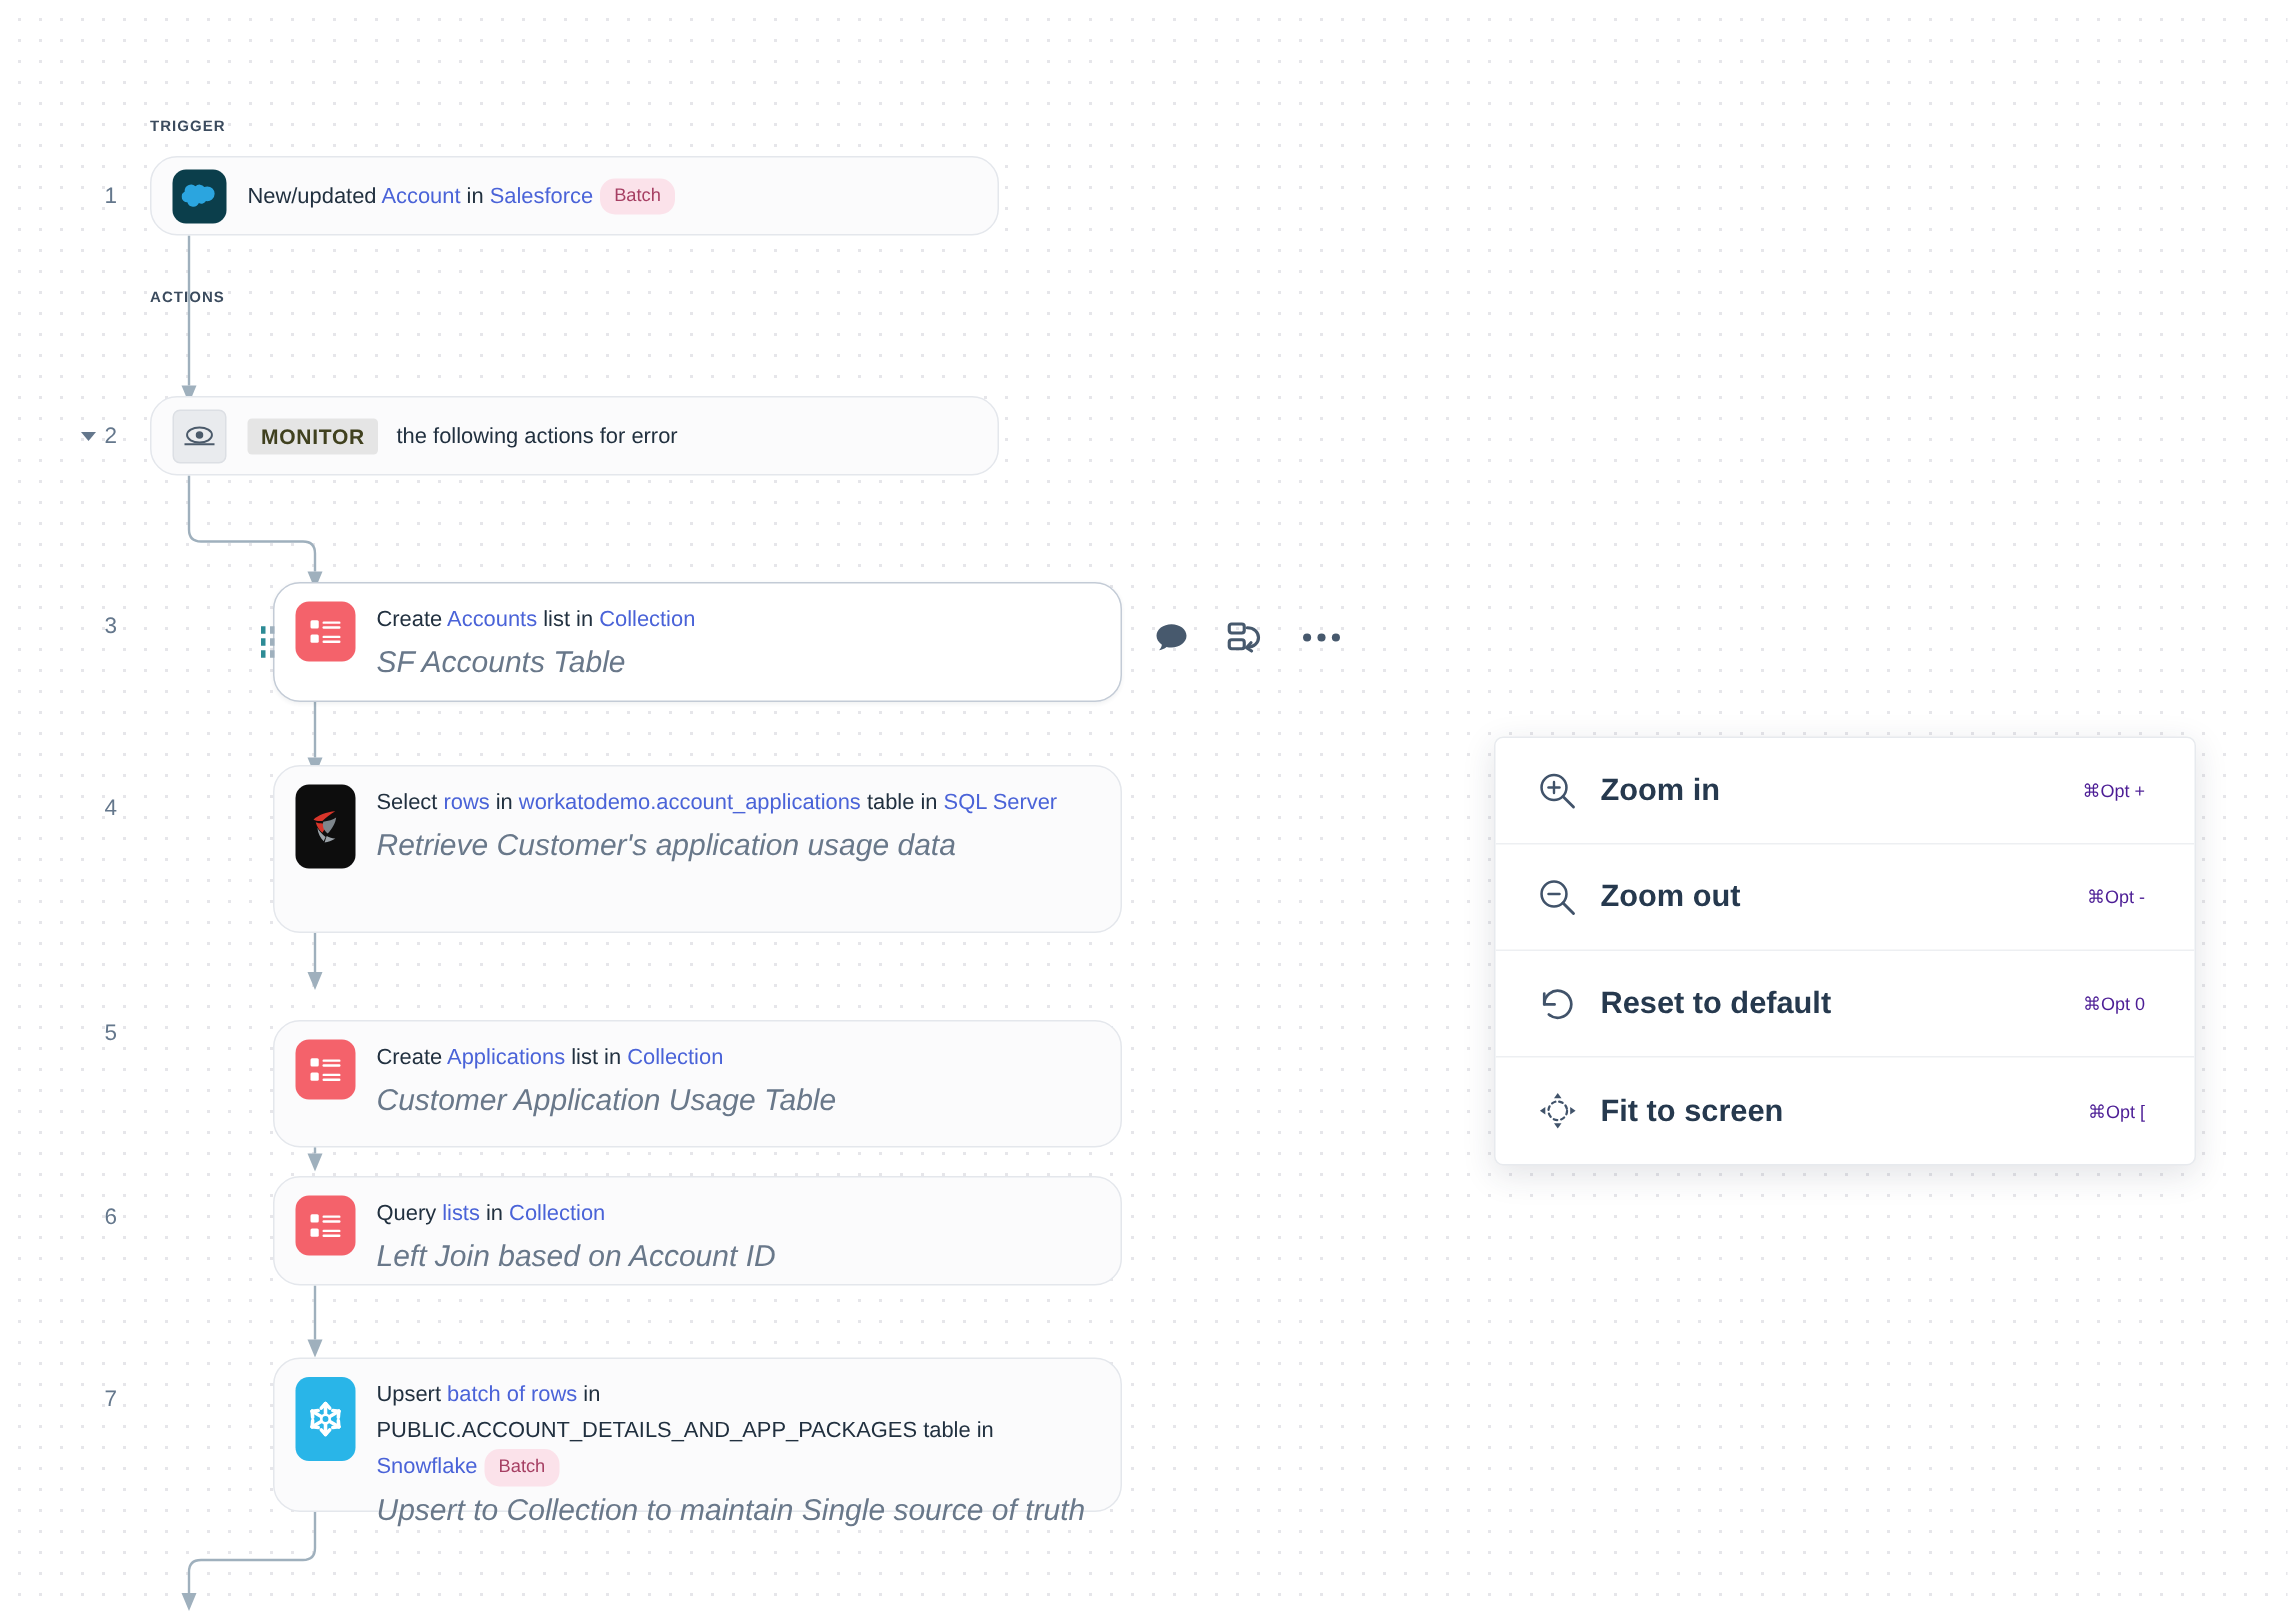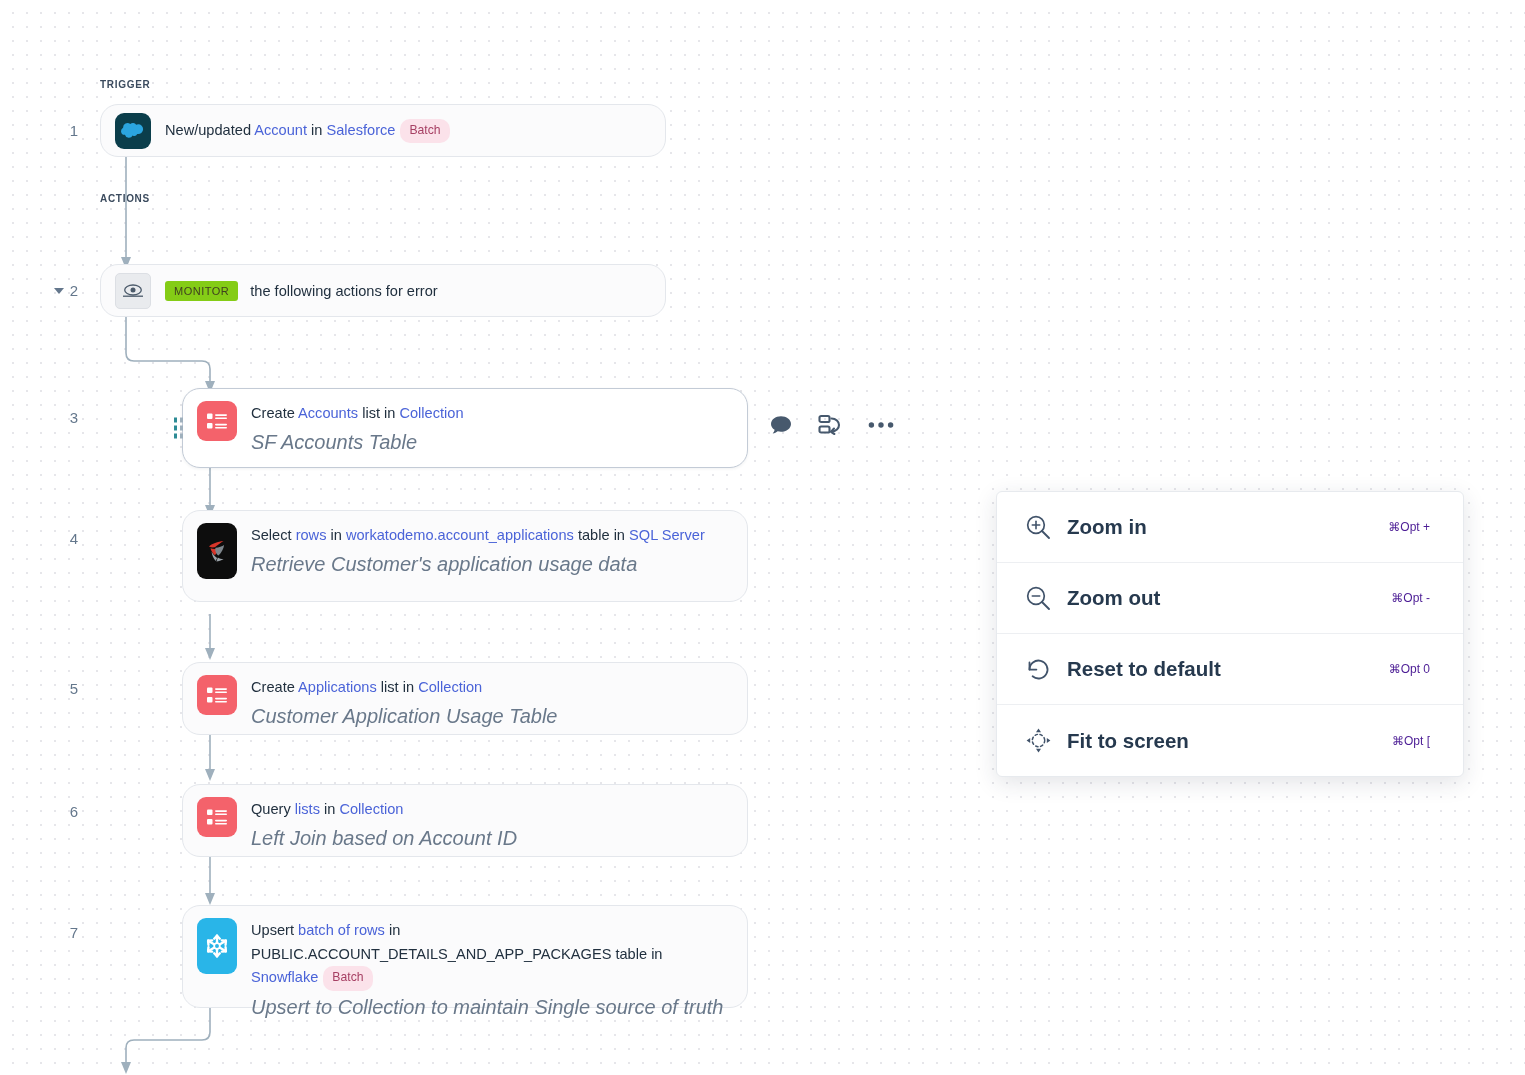--- a/index.html
+++ b/index.html
@@ -101,24 +101,24 @@
     font-size: 12.2px;
     font-style: normal;
     border-radius: 10px;
     padding: 2px 9px 3px;
     margin-left: 5px;
     vertical-align: 1px;
   }
 
   .badge-monitor {
     display: inline-block;
-    background: #84cc16;
+    background: #e5e5e5;
     color: #40411f;
-    font-size: 11px;
-    font-weight: normal;
+    font-size: 14px;
+    font-weight: bold;
     letter-spacing: 0.5px;
     padding: 4px 9px;
     border-radius: 3px;
     margin-right: 12px;
   }
 
   .monitor-row { display: flex; align-items: center; }
   .monitor-text { font-size: 14.6px; color: #21303f; }
 
   .icon-monitor {
@@ -334,39 +334,39 @@
     </span>
     <span class="hicon">
       <svg width="26" height="8" viewBox="0 0 26 8">
         <circle cx="3.4" cy="4" r="2.7" fill="#47596d"></circle>
         <circle cx="13" cy="4" r="2.7" fill="#47596d"></circle>
         <circle cx="22.6" cy="4" r="2.7" fill="#47596d"></circle>
       </svg>
     </span>
   </div>
 
-  <div class="card" style="left:182px; top:510px; width:566px; height:92px;">
+  <div class="card" style="left:182px; top:510px; width:566px; height:112px;">
     <div class="card-icon tall" style="background:#0d0d0d;">
       <svg width="26" height="26" viewBox="0 0 26 26">
         <path d="M5 8.5c2.5-2.8 9-5.2 14.5-5.6-3.2 2-6.3 4.3-8.6 6.4-2.3.2-4.3.1-5.9-.8z" fill="#d8352a"></path>
         <path d="M6.5 10.2c2.6 1.1 6.8 1.1 10.6-.3-2.3 2.2-4.6 4.8-6.2 7.3-2.2-1.8-3.8-4.3-4.4-7z" fill="#d8352a"></path>
         <path d="M7.6 13.8c1.3 2.4 3.3 4.6 5.5 6.2-.5 1-1 2-1.3 2.9-2.3-2.3-3.9-5.5-4.2-9.1z" fill="#9aa2a8"></path>
         <path d="M13.8 19.4c2.1 1.2 4.2 1.8 5.8 1.6-2.4 1.5-5 2.4-7.2 2.6.4-1.3.9-2.8 1.4-4.2z" fill="#9aa2a8"></path>
         <path d="M11.5 9.8c3.4-.4 6.6-1.4 8.6-2.8-.4 3.6-2.6 7.6-5.6 10.6-2.2-1.6-3.9-4.3-3-7.8z" fill="#7e868c"></path>
       </svg>
     </div>
     <div class="card-body">
       <div class="card-title">
         <span>Select </span><span class="lk">rows</span><span> in </span><span class="lk">workatodemo.account_applications</span><span> table in </span><span class="lk">SQL Server</span>
       </div>
       <div class="card-sub">Retrieve Customer's application usage data</div>
     </div>
   </div>
 
-  <div class="card" style="left:182px; top:662px; width:566px; height:73px;">
+  <div class="card" style="left:182px; top:680px; width:566px; height:85px;">
     <div class="card-icon" style="background:#f4626b;">
       <svg width="22" height="22" viewBox="0 0 22 22">
         <rect x="1" y="3.5" width="5.5" height="5.5" rx="1" fill="#ffffff"></rect>
         <rect x="9" y="4.3" width="12" height="1.6" rx="0.8" fill="#ffffff"></rect>
         <rect x="9" y="7.5" width="12" height="1.6" rx="0.8" fill="#ffffff"></rect>
         <rect x="1" y="13" width="5.5" height="5.5" rx="1" fill="#ffffff"></rect>
         <rect x="9" y="13.8" width="12" height="1.6" rx="0.8" fill="#ffffff"></rect>
         <rect x="9" y="17" width="12" height="1.6" rx="0.8" fill="#ffffff"></rect>
       </svg>
     </div>

